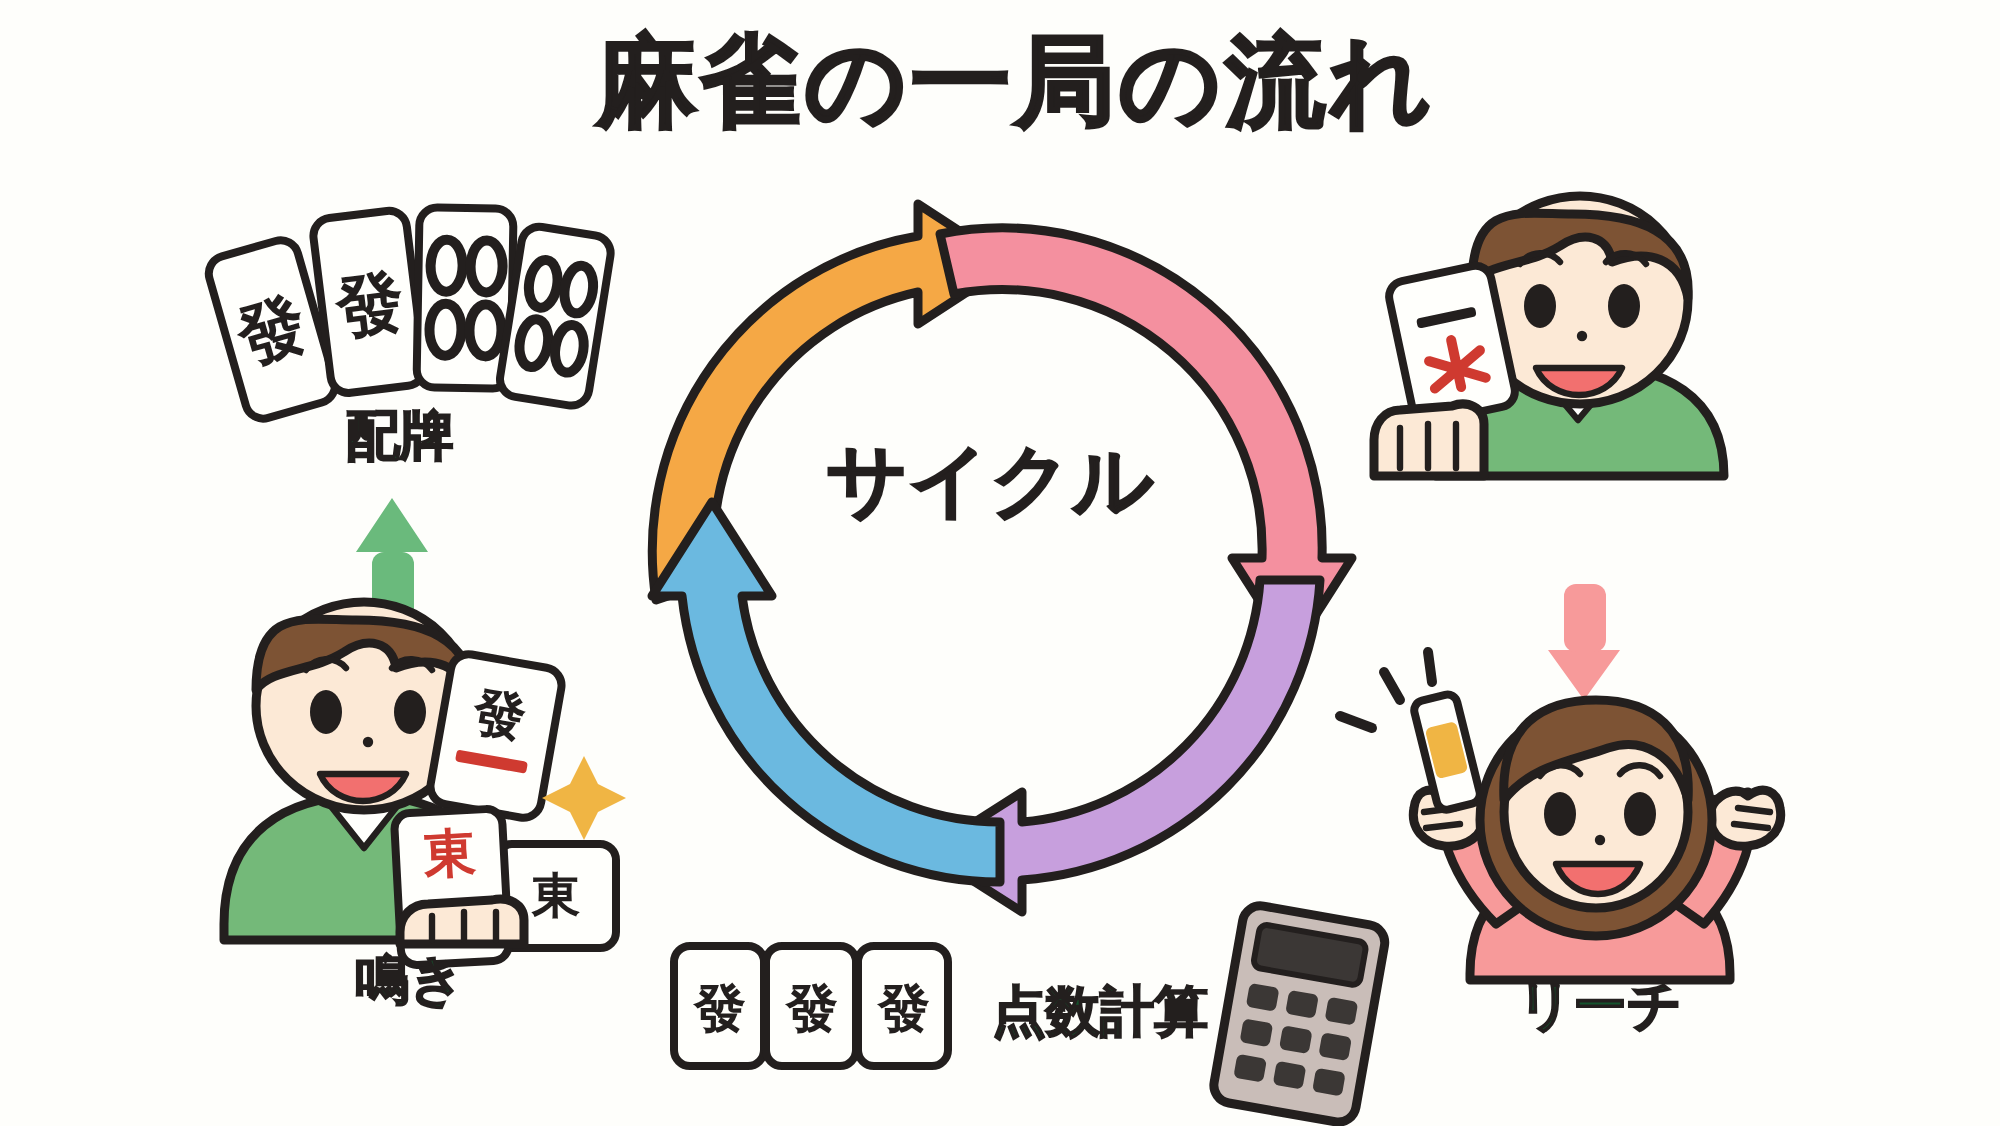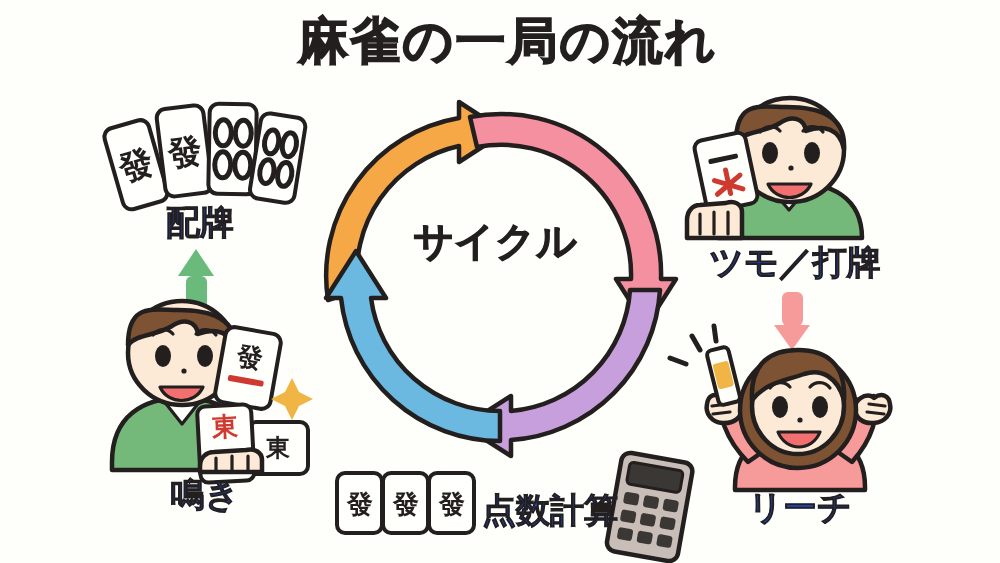--- a/index.html
+++ b/index.html
@@ -22,21 +22,21 @@
 
   .center-text {
     position: absolute; left: 370px; top: 218px; width: 250px;
     text-align: center; line-height: 1.18;
     font-size: 40px; font-weight: 900; color: #231f1e;
     -webkit-text-stroke: 1px #231f1e;
   }
 
   .cap {
     position: absolute;
-    font-size: 34px; font-weight: 900; color: #1d4ed8;
+    font-size: 27px; font-weight: 900; color: #14532d;
     white-space: nowrap; text-align: center;
     -webkit-text-stroke: 0.9px #231f1e;
   }
   .cap-haipai  { left: 100px; top: 200px; width: 200px; }
   .cap-tsumo   { left: 675px; top: 240px; width: 240px; }
   .cap-riichi  { left: 710px; top: 485px; width: 180px; }
   .cap-tensuu  { left: 470px; top: 488px; width: 160px; text-align: center; }
   .cap-naki    { left: 120px; top: 472px; width: 170px; }
 
   svg.layer { position: absolute; left: 0; top: 0; width: 1000px; height: 563px; }
@@ -276,18 +276,17 @@
       <ellipse cx="820" cy="407" rx="8" ry="11" class="eye"></ellipse>
       <path d="M 770 388 C 775 381 785 381 790 387" fill="none" class="ol-thin"></path>
       <path d="M 810 387 C 815 381 825 381 830 388" fill="none" class="ol-thin"></path>
       <circle cx="800" cy="420" r="2.6" class="eye"></circle>
 
       <path d="M 778 432 C 786 452 812 452 820 432 Z" class="mouth ol-thin"></path>
     </g>
   </svg>
 
   <div class="cap cap-haipai">配牌</div>
-  <div class="cap cap-tsumo">ツモ／打牌</div>
   <div class="cap cap-riichi">リーチ</div>
   <div class="cap cap-tensuu">点数計算</div>
   <div class="cap cap-naki">鳴き</div>
 
 </div>
 
 </body></html>

